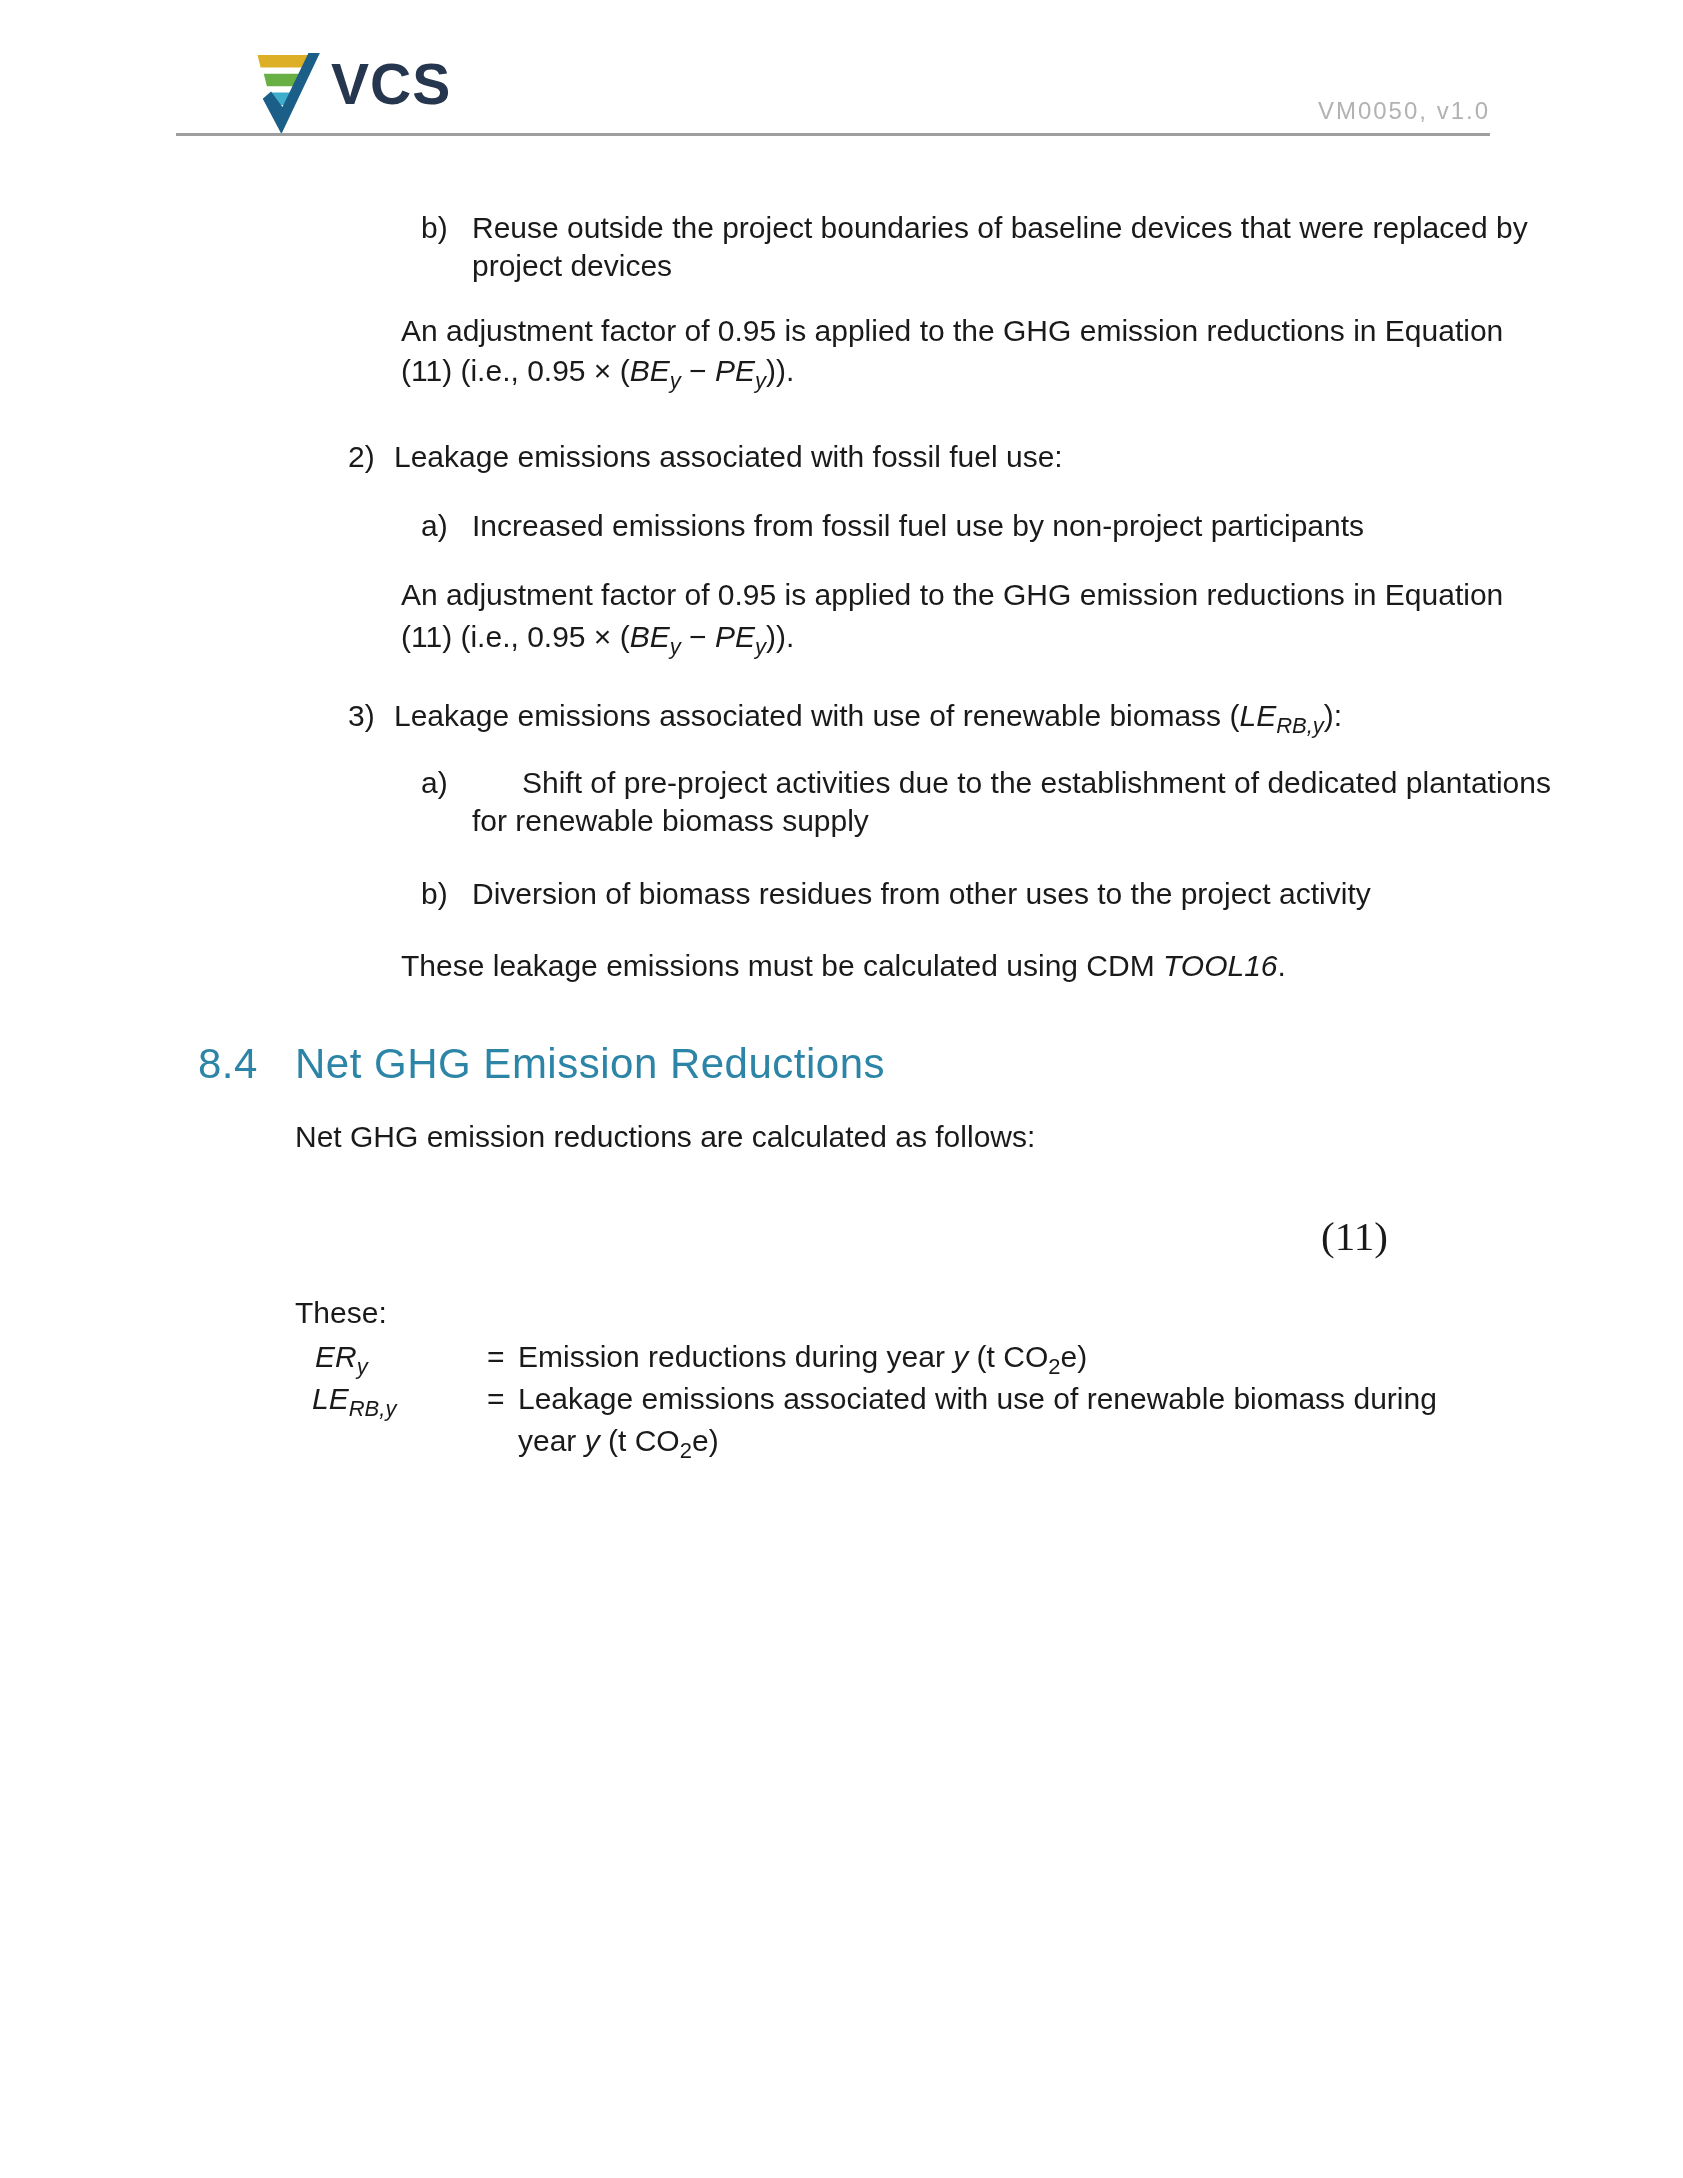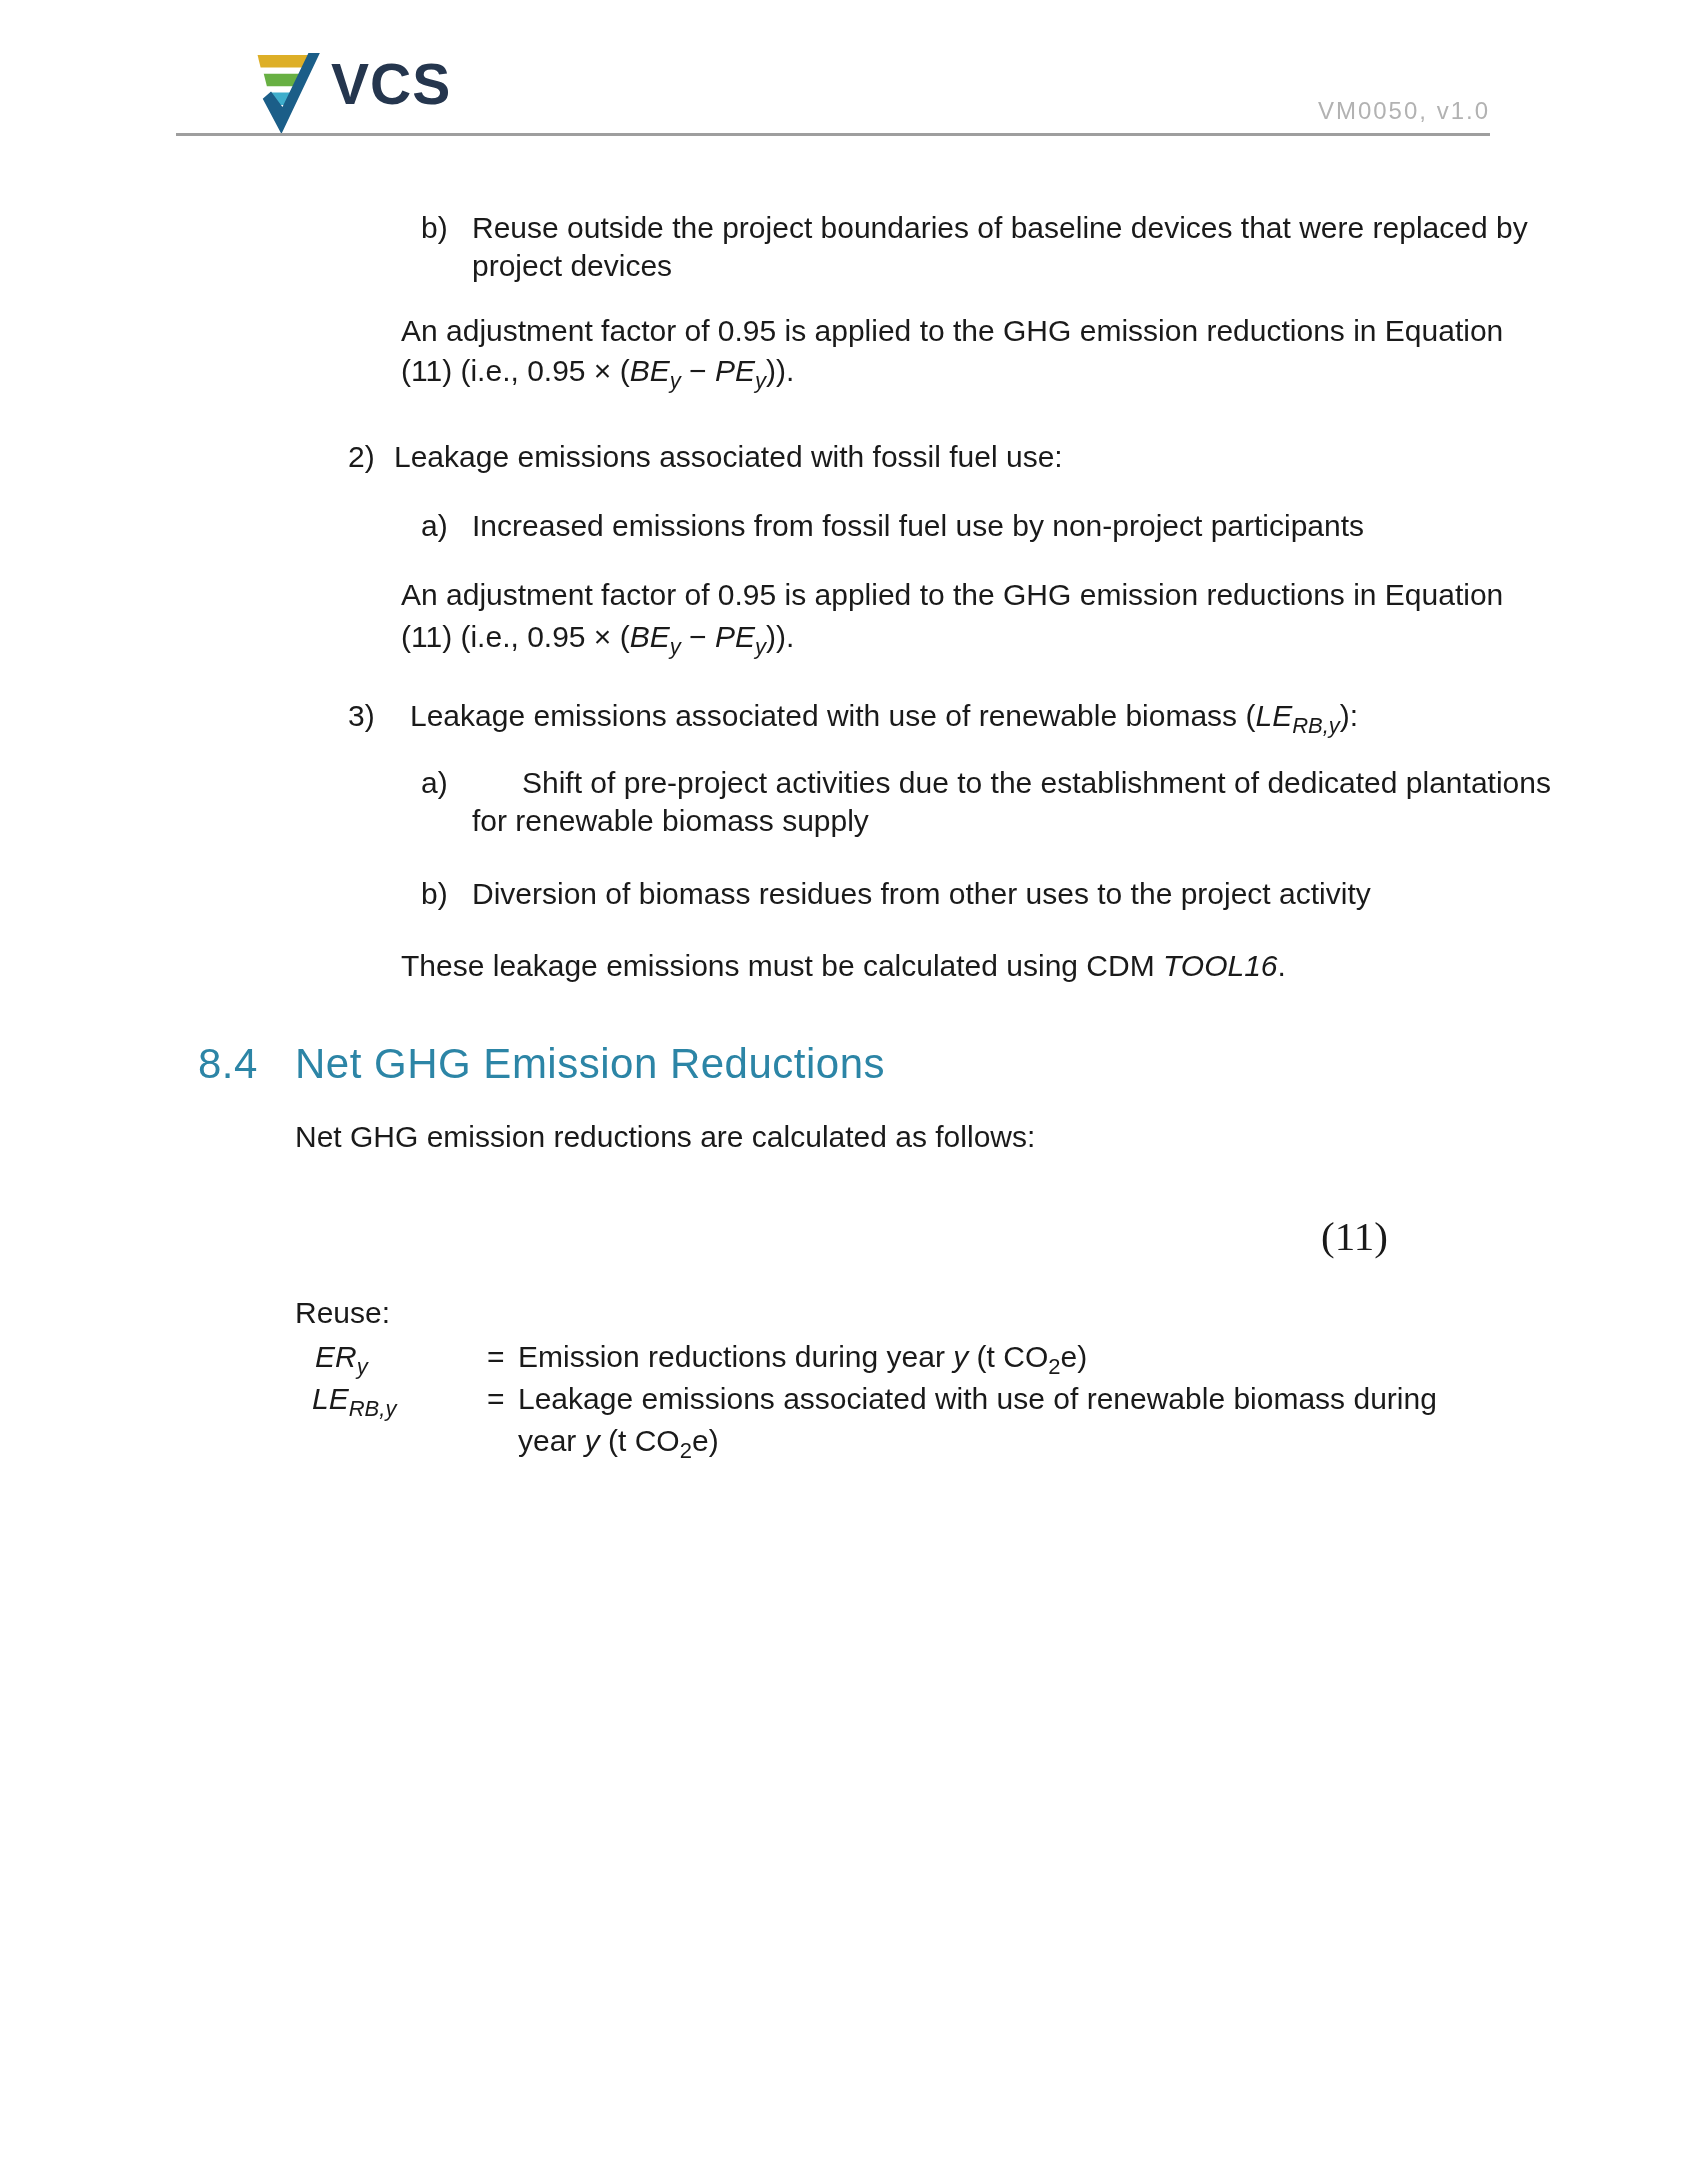--- a/index.html
+++ b/index.html
@@ -82,21 +82,21 @@
     <span class="abs" style="left:51px;">Increased emissions from fossil fuel use by non-project participants</span>
   </div>
 
   <div class="abs bt" style="left:401px; top:568px;">An adjustment factor of 0.95 is applied to the GHG emission reductions in Equation</div>
   <div class="abs bt" style="left:401px; top:610px;">
     <span>(11) (i.e., 0.95 × (</span><span class="it">BE</span><span class="vsub">y</span><span> − </span><span class="it">PE</span><span class="vsub">y</span><span>)).</span>
   </div>
 
   <div class="abs bt" style="left:348px; top:689px;">
     <span class="abs" style="left:0;">3)</span>
-    <span class="abs" style="left:62px;text-align:center;"><span>Leakage emissions associated with use of renewable biomass (</span><span class="it">LE</span><span class="vsub">RB,y</span><span>):</span></span>
+    <span class="abs" style="left:46px;text-align:center;"><span>Leakage emissions associated with use of renewable biomass (</span><span class="it">LE</span><span class="vsub">RB,y</span><span>):</span></span>
   </div>
 
   <div class="abs bt" style="left:421px; top:756px;">
     <span class="abs" style="left:0;">a)</span>
     <span class="abs" style="left:57px;margin-left:44px;">Shift of pre-project activities due to the establishment of dedicated plantations</span>
   </div>
   <div class="abs bt" style="left:472px; top:794px;">for renewable biomass supply</div>
 
   <div class="abs bt" style="left:421px; top:867px;">
     <span class="abs" style="left:0;">b)</span>
@@ -107,21 +107,21 @@
     <span>These leakage emissions must be calculated using CDM </span><span class="it">TOOL16</span><span>.</span>
   </div>
 
   <div class="abs h2" style="left:198px; top:1040px;">8.4</div>
   <div class="abs h2" style="left:295px; top:1040px;">Net GHG Emission Reductions</div>
 
   <div class="abs bt" style="left:295px; top:1110px;">Net GHG emission reductions are calculated as follows:</div>
 
   <div class="abs eq-num" style="left:1321px; top:1212px;">(11)</div>
 
-  <div class="abs bt" style="left:295px; top:1286px;">Reuse:</div>
+  <div class="abs bt" style="left:295px; top:1286px;">These:</div>
 
   <div class="abs bt" style="left:315px; top:1330px;">
     <span class="it">ER</span><span class="vsub">y</span>
     <span class="abs" style="left:172px;">=</span>
     <span class="abs" style="left:203px;"><span>Emission reductions during year </span><span class="it">y</span><span> (t CO</span><span class="nsub">2</span><span>e)</span></span>
   </div>
 
   <div class="abs bt" style="left:312px; top:1372px;">
     <span class="it">LE</span><span class="vsub">RB,y</span>
     <span class="abs" style="left:175px;">=</span>

